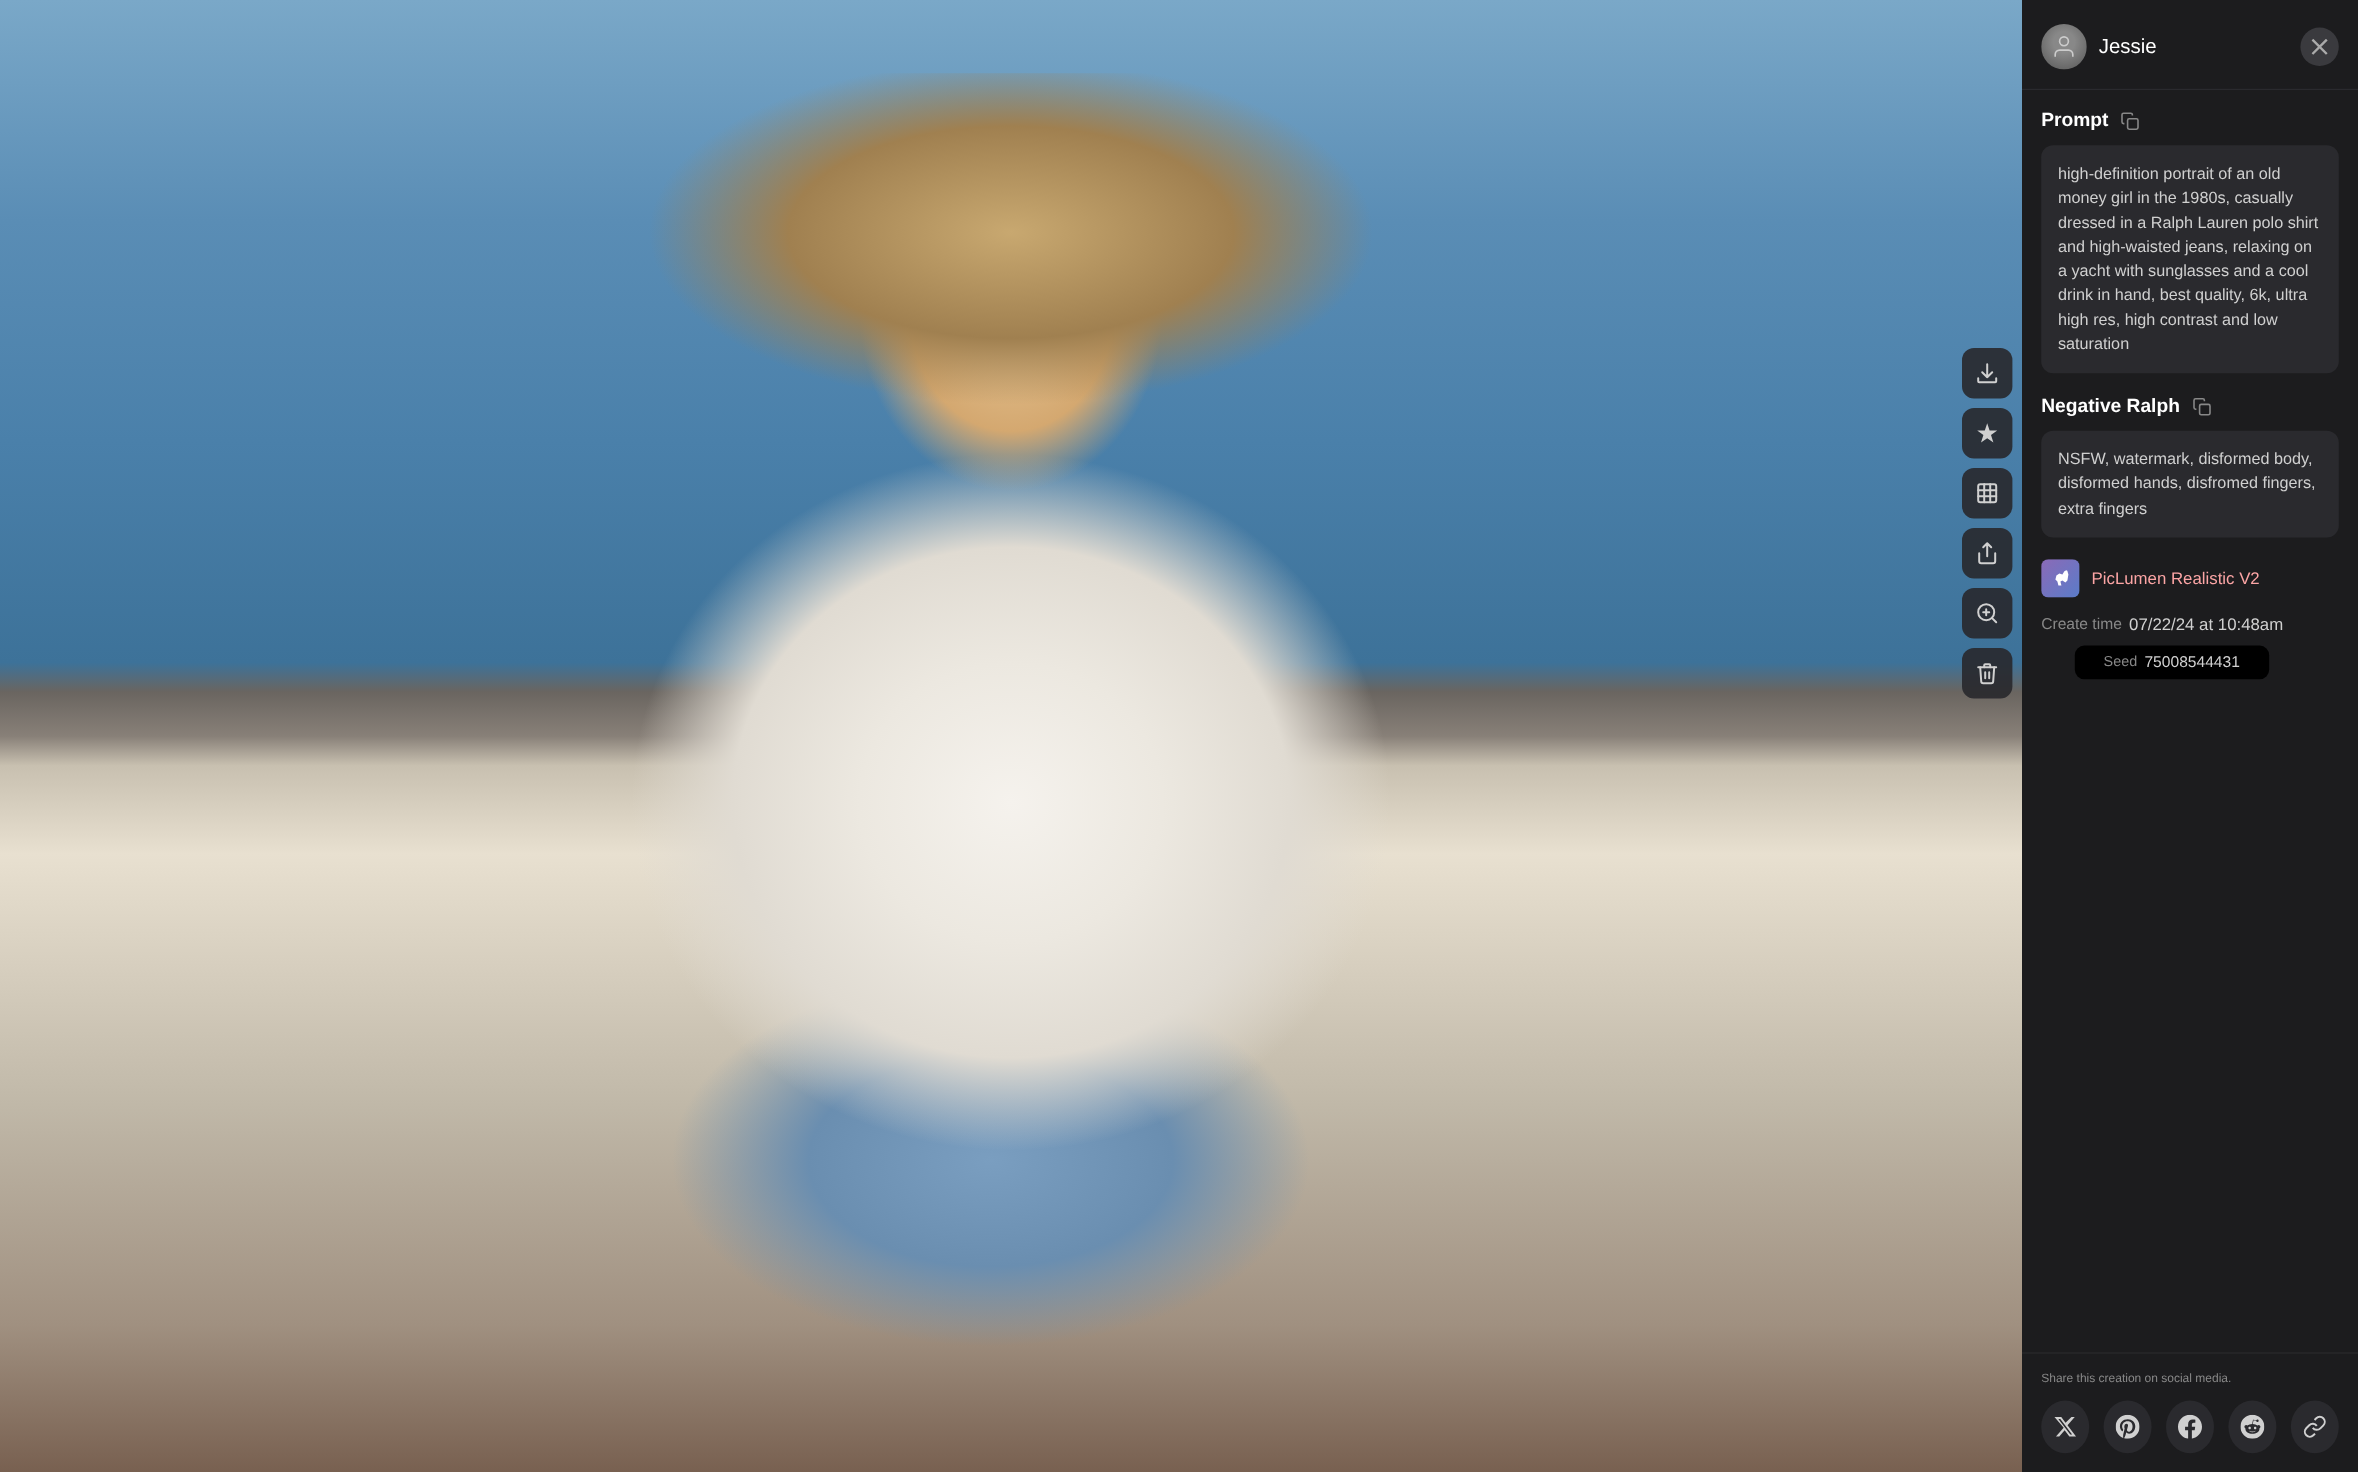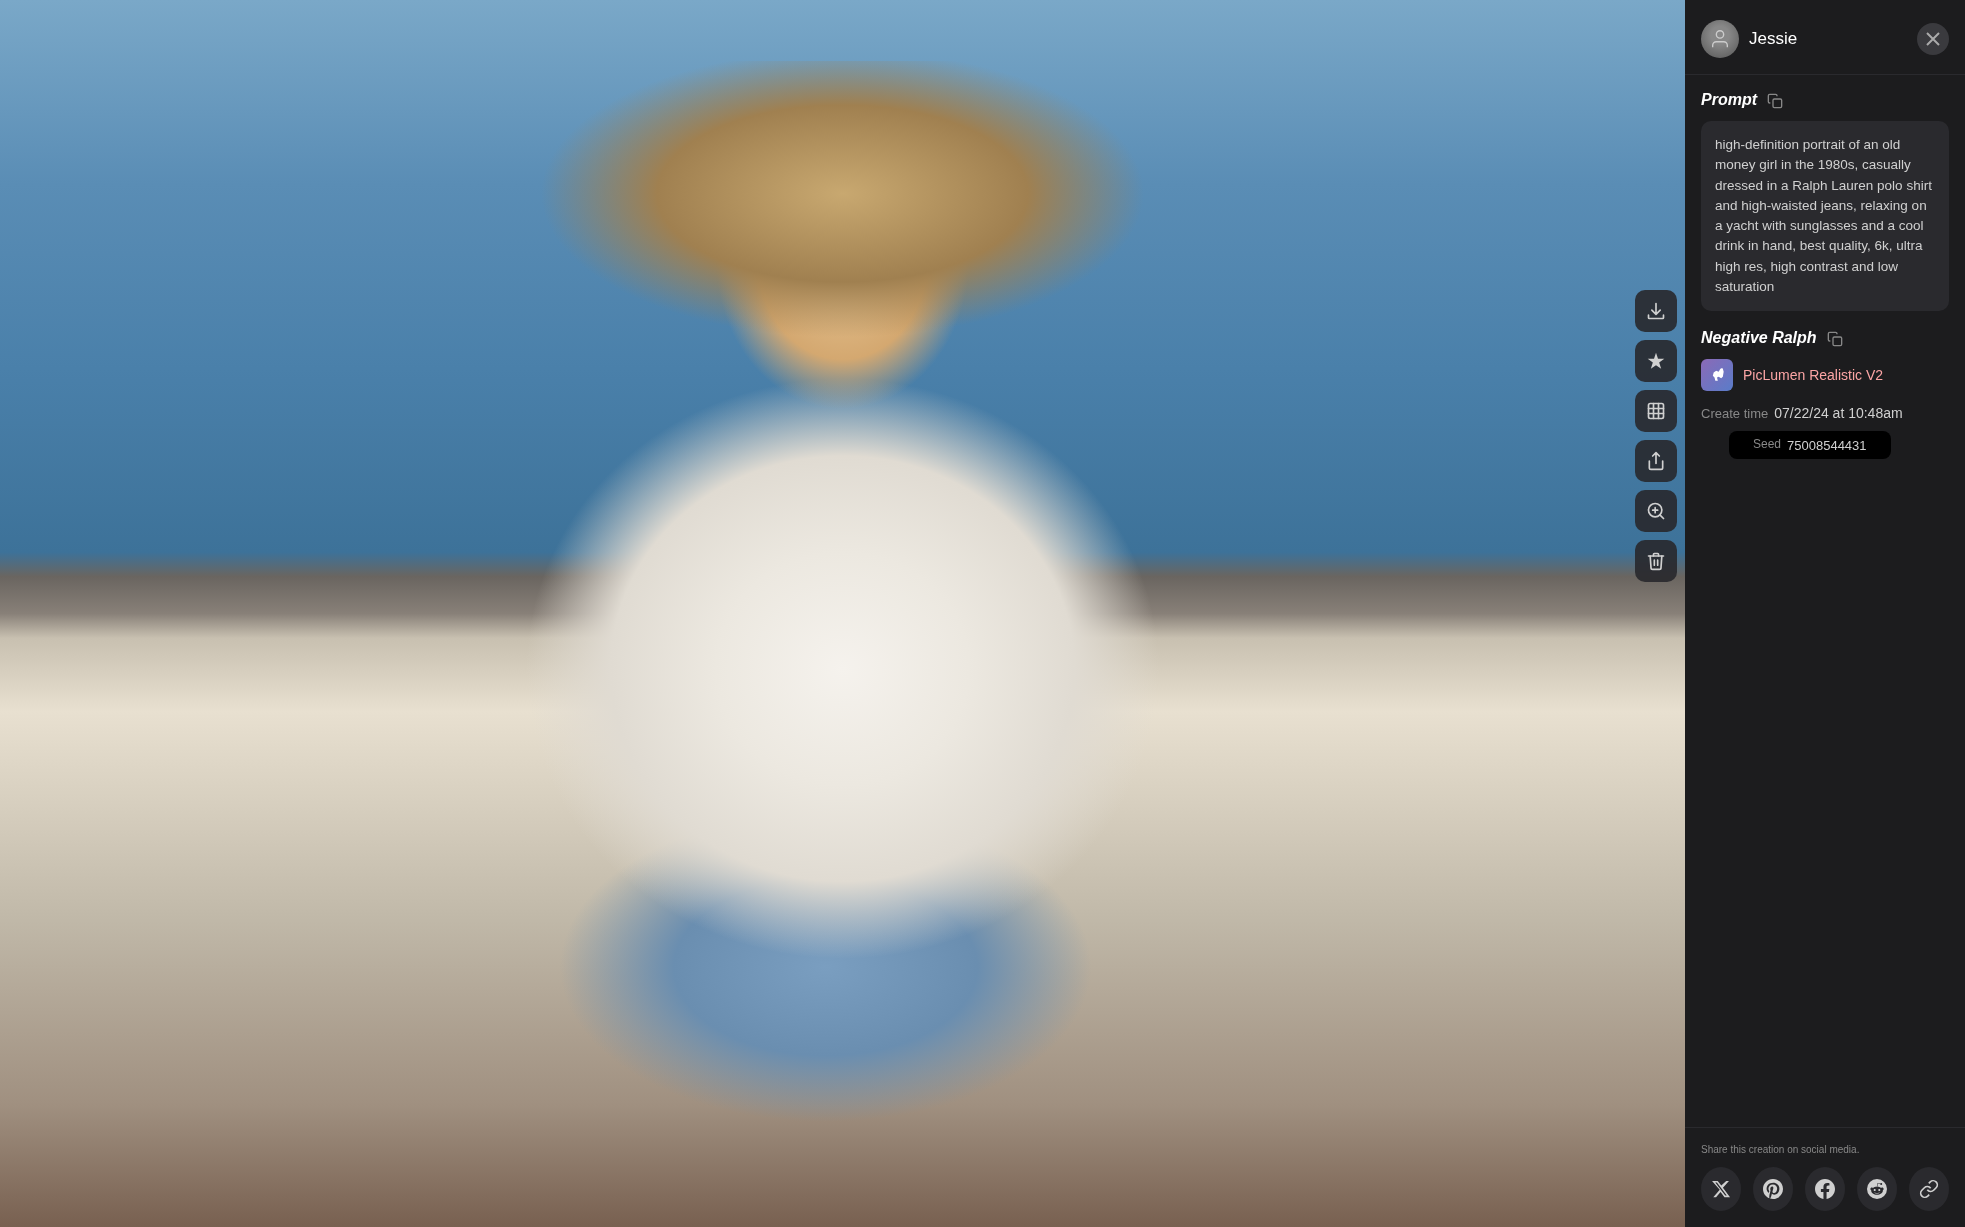--- a/index.html
+++ b/index.html
@@ -90,23 +90,23 @@
     }
 
     .sidebar-content {
       flex: 1;
       padding: 16px;
       overflow-y: auto;
     }
 
     .section-header {
       display: flex;
+      align-items: center;
       gap: 8px;
       margin-bottom: 10px;
-      font-style: italic;
     }
 
     .section-title {
       color: #ffffff;
       font-size: 16px;
       font-weight: 600;
     }
 
     .copy-btn {
       background: none;
@@ -395,20 +395,21 @@
     
     <div class="section-header">
       <span class="section-title">Negative Ralph</span>
       <button class="copy-btn">
         <svg width="16" height="16" viewBox="0 0 24 24" fill="none" stroke="currentColor" stroke-width="2">
           <rect x="9" y="9" width="13" height="13" rx="2" ry="2"></rect>
           <path d="M5 15H4a2 2 0 01-2-2V4a2 2 0 012-2h9a2 2 0 012 2v1"></path>
         </svg>
       </button>
     </div>
+    <div class="text-block">NSFW, watermark, disformed body, disformed hands, disfromed fingers, extra fingers</div>
 
     
     <div class="model-row">
       <div class="model-icon">
         <div class="model-icon-inner">
 
           <svg width="20" height="20" viewBox="0 0 24 24" fill="white" stroke="none">
             <path d="M18 4c-1 0-2 .5-2.5 1.5L14 8l-3-1-3 2-1 4 2 2 1 4h3l-1-4 2-1 3 2 2-2 1-6-1-3.5C18.5 3.5 18 4 18 4z"></path>
           </svg>
         </div>

